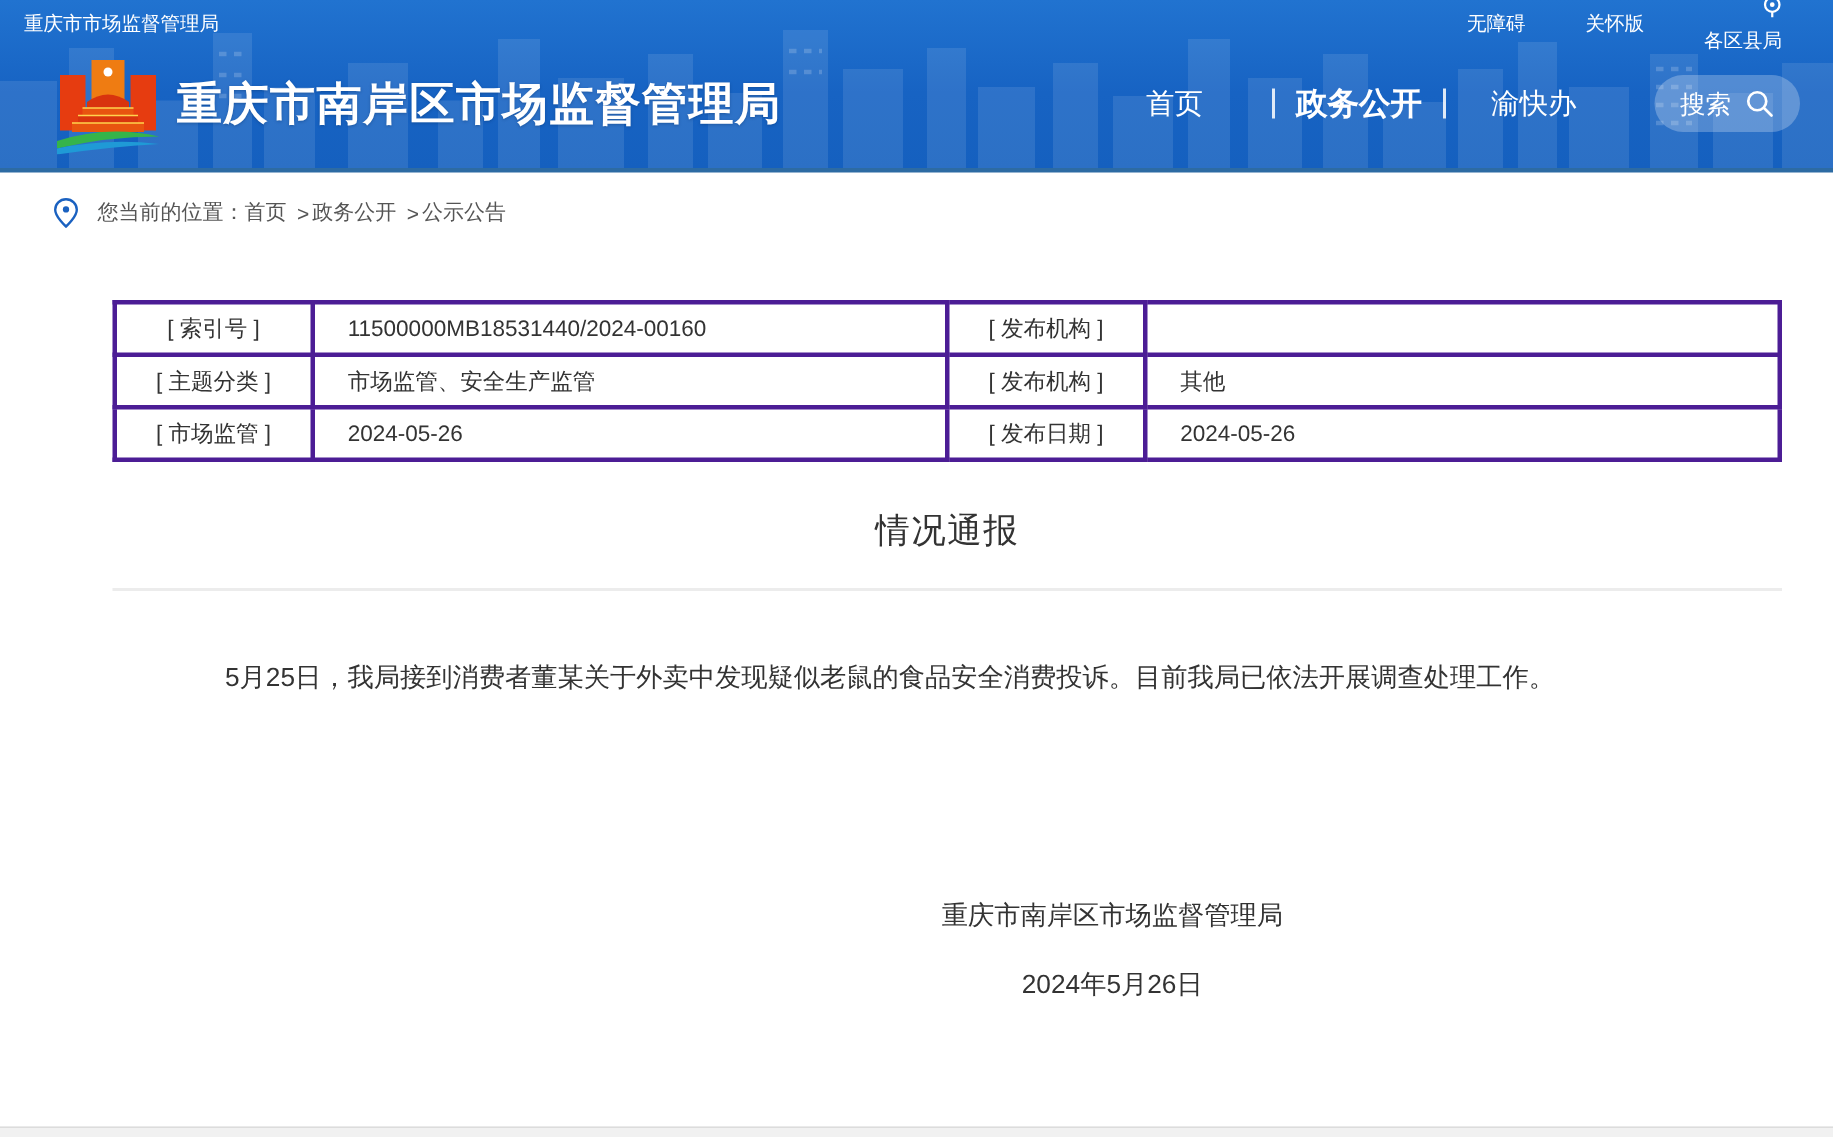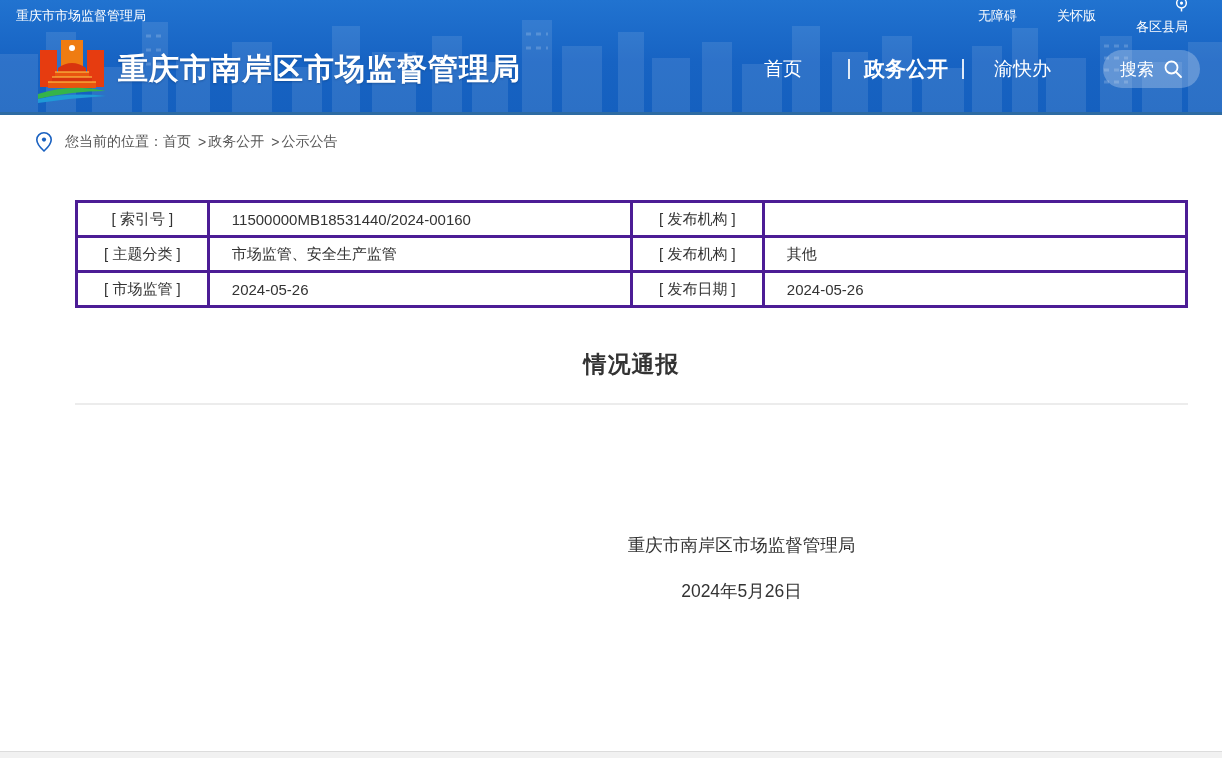--- a/index.html
+++ b/index.html
@@ -58,22 +58,22 @@
   table.meta {
     margin-top:48px; width:100%; border-collapse:collapse; table-layout:fixed;
   }
   table.meta td {
     border:3px solid #4c1d95; height:35px; font-size:15px; color:#333;
     overflow:hidden; white-space:nowrap;
   }
   td.lbl { width:11.9%; text-align:center; color:#333; }
   td.val { width:38.2%; padding-left:22px; }
   .doc-title {
-    margin-top:41px; text-align:center; font-size:23px; color:#333;
-    font-weight:700; letter-spacing:1px;
+    margin-top:30px; text-align:center; font-size:23px; color:#333;
+    font-weight:400; letter-spacing:1px;
   }
   .divider { margin-top:23px; border-top:2px solid #ececec; }
   .body-text {
     margin-top:38px; padding:0 38px; font-size:17.5px; line-height:38px;
     color:#333; text-indent:37px; text-align:justify;
   }
   .signature {
     margin-top:128px; text-align:center; transform:translateX(110px);
     font-size:17.5px; color:#333;
   }
@@ -215,20 +215,21 @@
       <td class="val">2024-05-26</td>
       <td class="lbl">[ 发布日期 ]</td>
       <td class="val">2024-05-26</td>
     </tr>
   </tbody>
     </table>
 
   <div class="doc-title">情况通报</div>
   <div class="divider"></div>
 
+  <p class="body-text">5月25日，我局接到消费者董某关于外卖中发现疑似老鼠的食品安全消费投诉。目前我局已依法开展调查处理工作。</p>
 
   <div class="signature">
     <div class="sig-org">重庆市南岸区市场监督管理局</div>
     <div class="sig-date">2024年5月26日</div>
   </div>
 </div>
 
 <div class="footer-strip"></div>
 
 </body></html>

